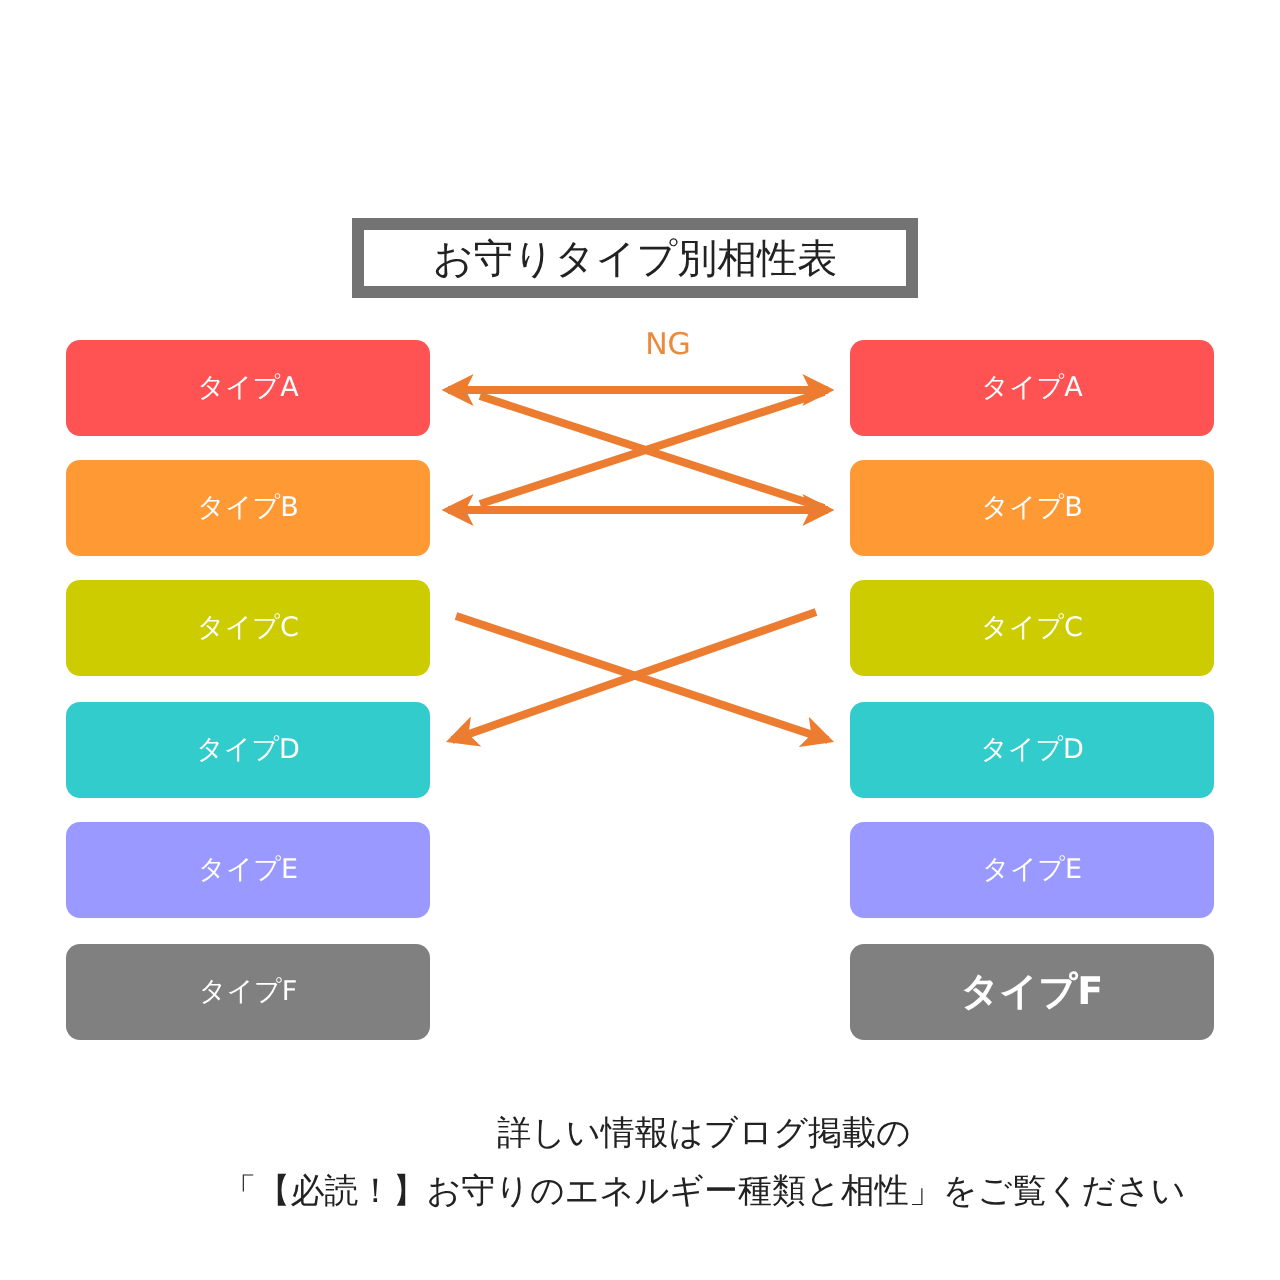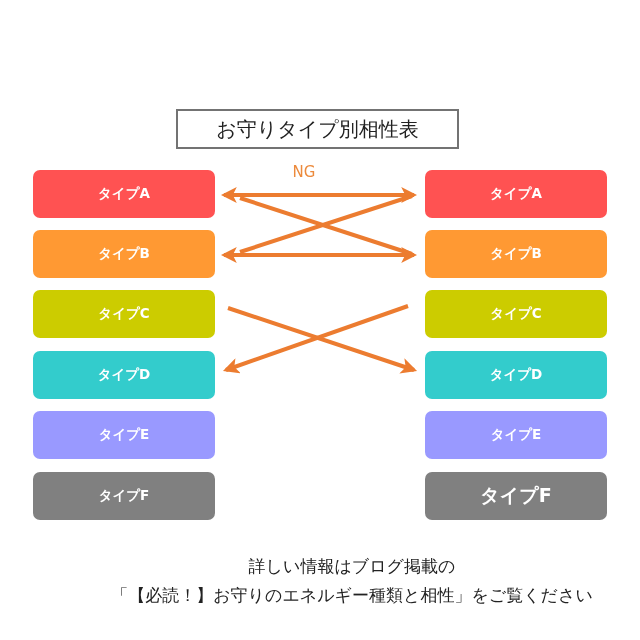--- a/index.html
+++ b/index.html
@@ -2,32 +2,32 @@
 <html><head>
   <meta charset="utf-8">
   <style>
     html, body { margin: 0; padding: 0; }
     body {
       width: 640px; height: 640px; background: #ffffff; position: relative; overflow: hidden;
       font-family: "DejaVu Sans", "Liberation Sans", sans-serif;
     }
     .title-box {
       position: absolute; left: 176px; top: 109px; width: 283px; height: 40px;
-      border: 2px solid #737373; box-sizing: border-box;
+      border: 6px solid #737373; box-sizing: border-box;
       display: flex; align-items: center; justify-content: center;
       font-size: 20px; color: #222;
     }
     .ng-label {
-      position: absolute; left: 274px; top: 163px; width: 60px; text-align: center;
+      position: absolute; left: 304px; top: 163px; width: 60px; text-align: center;
       font-size: 15px; color: #ec8a3c;
     }
     .type-box {
       position: absolute; width: 182px; height: 48px; border-radius: 7px;
       display: flex; align-items: center; justify-content: center;
-      color: #ffffff; font-size: 13.5px; font-weight: bold;
+      color: #ffffff; font-size: 13.5px;
     }
     .type-box.big { font-size: 19px; font-weight: bold; }
     .col-left { left: 33px; }
     .col-right { left: 425px; }
     svg.arrows { position: absolute; left: 0; top: 0; width: 640px; height: 640px; pointer-events: none; }
     .footer {
       position: absolute; left: 0; width: 640px; text-align: center; color: #222; font-size: 17px; padding-left: 32px;
     }
     .footer.l1 { top: 555px; }
     .footer.l2 { top: 584px; font-family: Liberation Serif, serif; }

